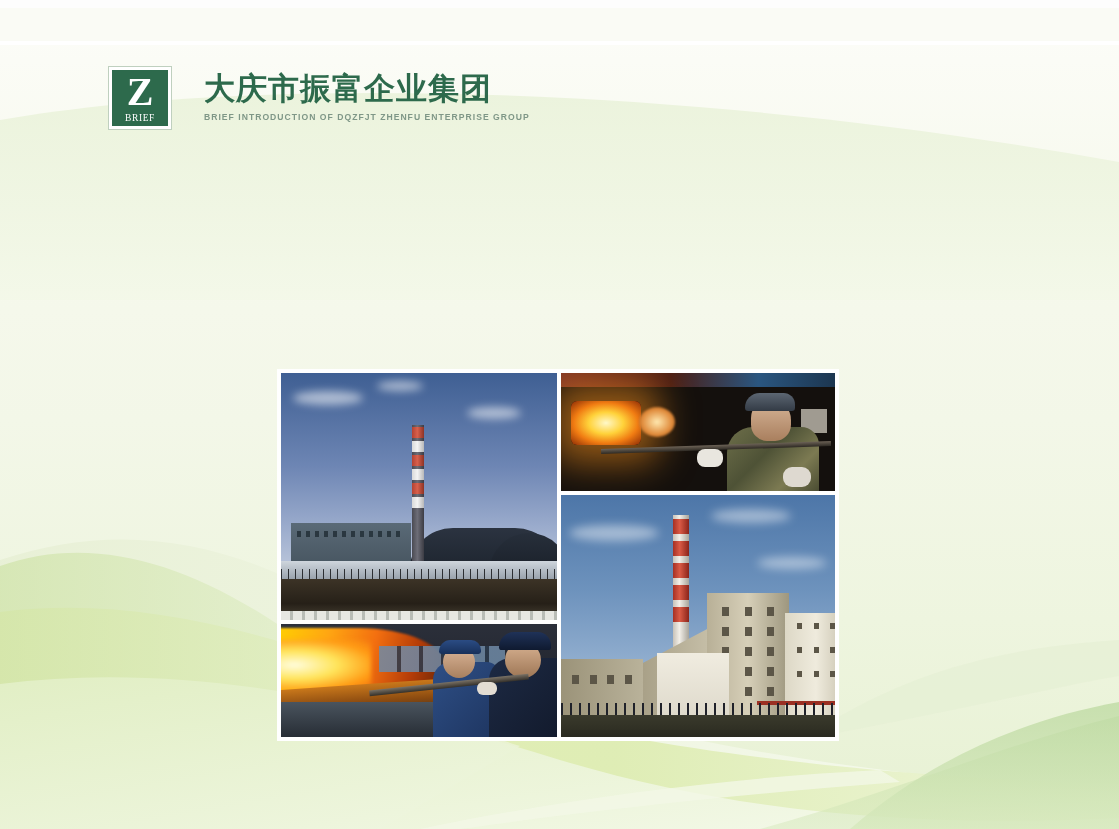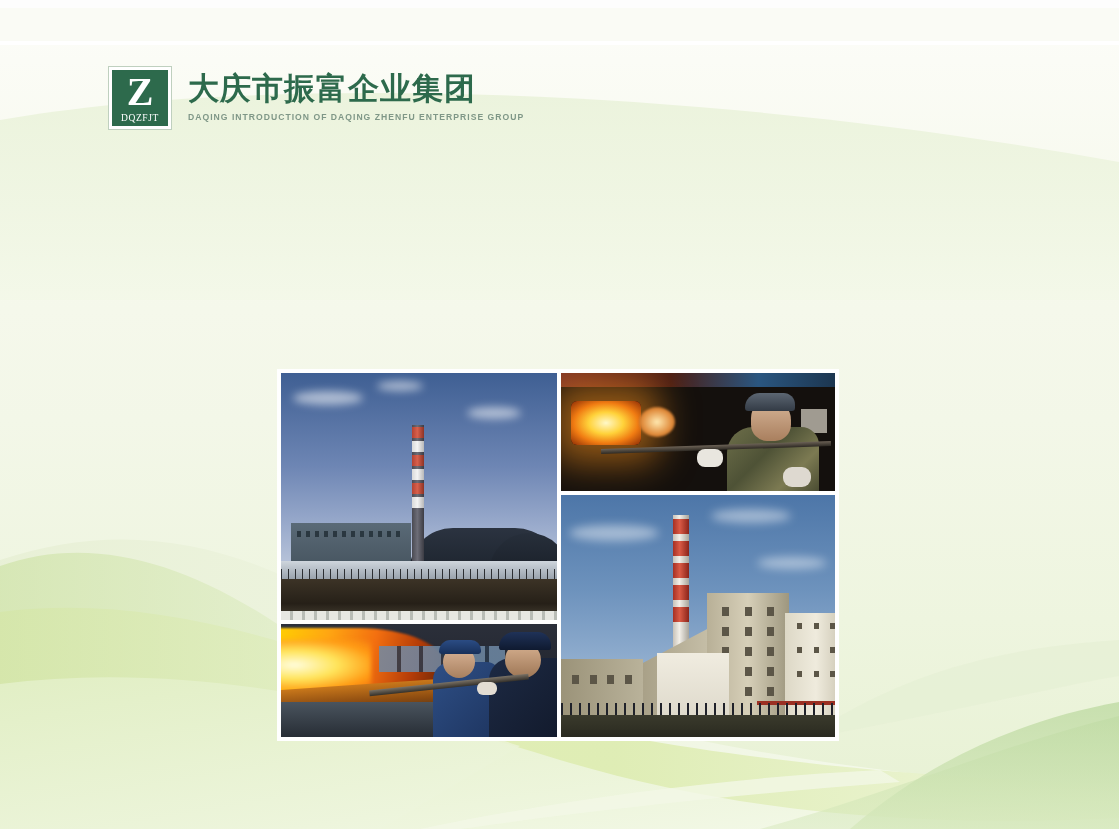--- a/index.html
+++ b/index.html
@@ -92,21 +92,21 @@
   }
   .logo-abbr {
     color: #ffffff;
     font-family: "Liberation Serif", "DejaVu Serif", serif;
     font-size: 9.5px;
     letter-spacing: 0.6px;
     line-height: 11px;
     margin-top: 1px;
   }
   .logo-text {
-    margin-left: 16px;
+    margin-left: 32px;
     padding-top: 4px;
   }
   .company-name {
     color: #2d6a4c;
     font-size: 31px;
     font-weight: 700;
     letter-spacing: 1px;
     line-height: 38px;
     white-space: nowrap;
   }
@@ -448,26 +448,26 @@
   </svg>
 
   <div class="bg-top-white"></div>
   <div class="bg-top-tint"></div>
   <div class="bg-top-line"></div>
 
   <div class="header">
     <div class="logo-mark">
       <div class="logo-inner">
         <div class="logo-z">Z</div>
-        <div class="logo-abbr">DQZFJT</div>
+        <div class="logo-abbr">BRIEF</div>
       </div>
     </div>
     <div class="logo-text">
       <div class="company-name">大庆市振富企业集团</div>
-      <div class="company-sub">DAQING INTRODUCTION OF DAQING ZHENFU ENTERPRISE GROUP</div>
+      <div class="company-sub">BRIEF INTRODUCTION OF DQZFJT ZHENFU ENTERPRISE GROUP</div>
     </div>
   </div>
 
 
   <div class="collage-grid">
 
     <div class="cell cell-tl photo">
       <div class="sky1"></div>
       <div class="cloud" style="left:12px; top:18px; width:70px; height:14px;"></div>
       <div class="cloud" style="left:186px; top:34px; width:54px; height:12px;"></div>

